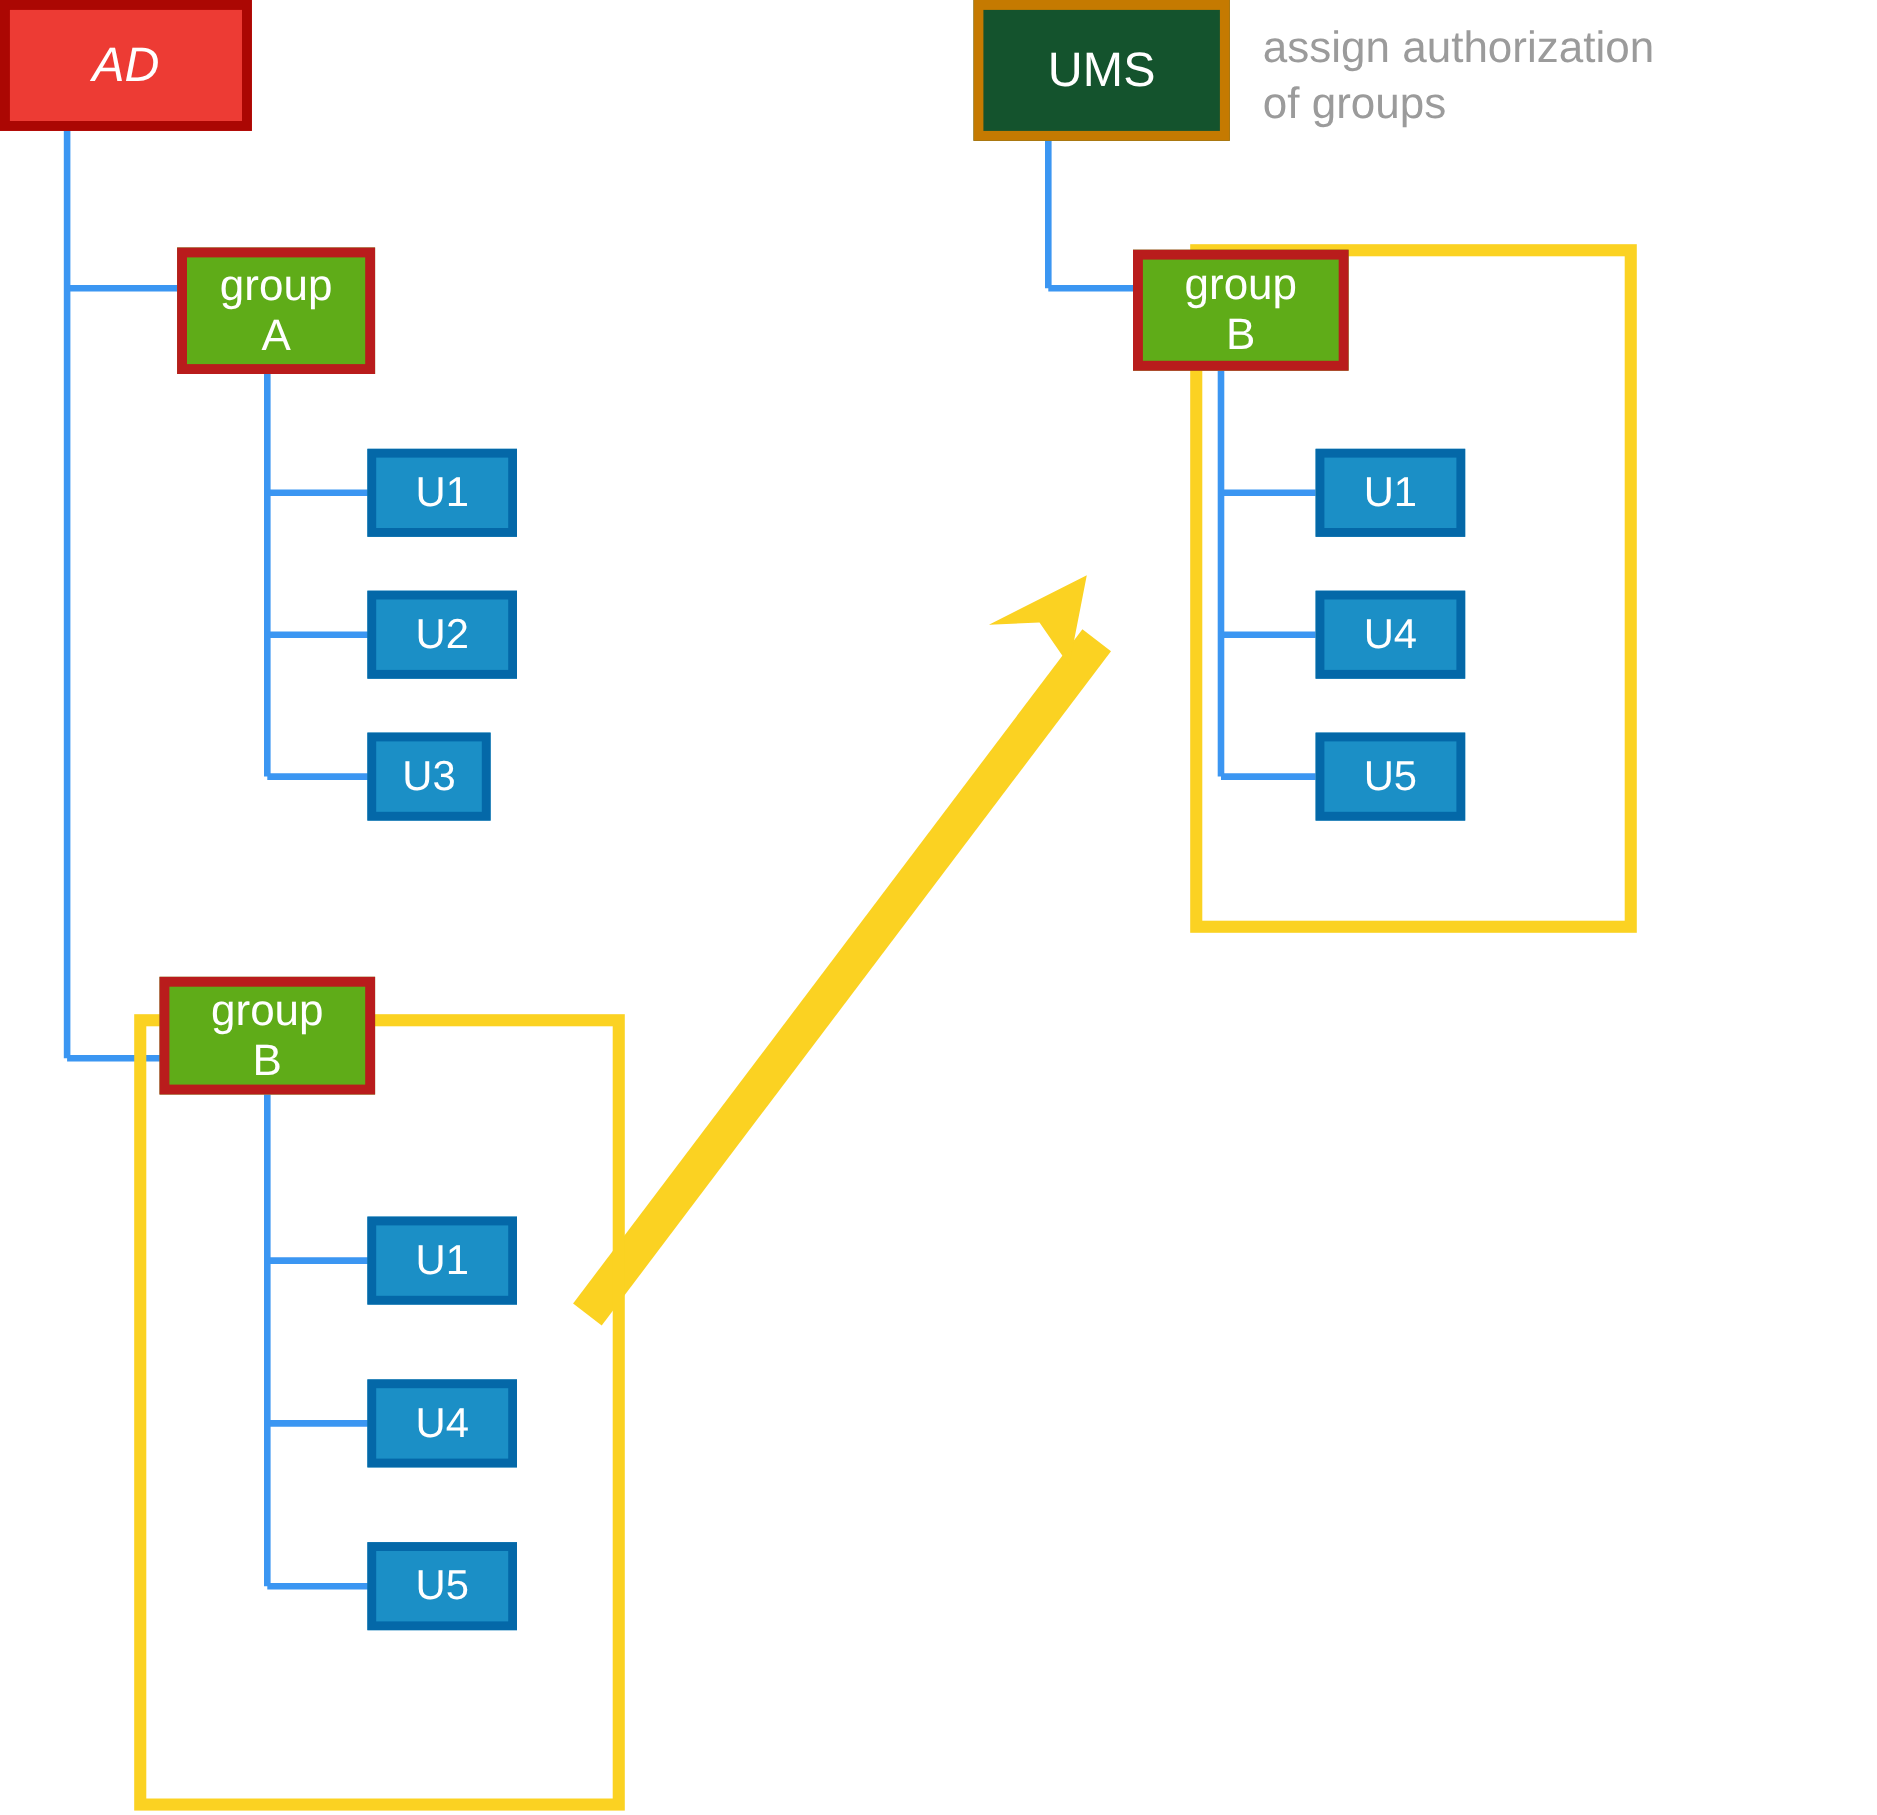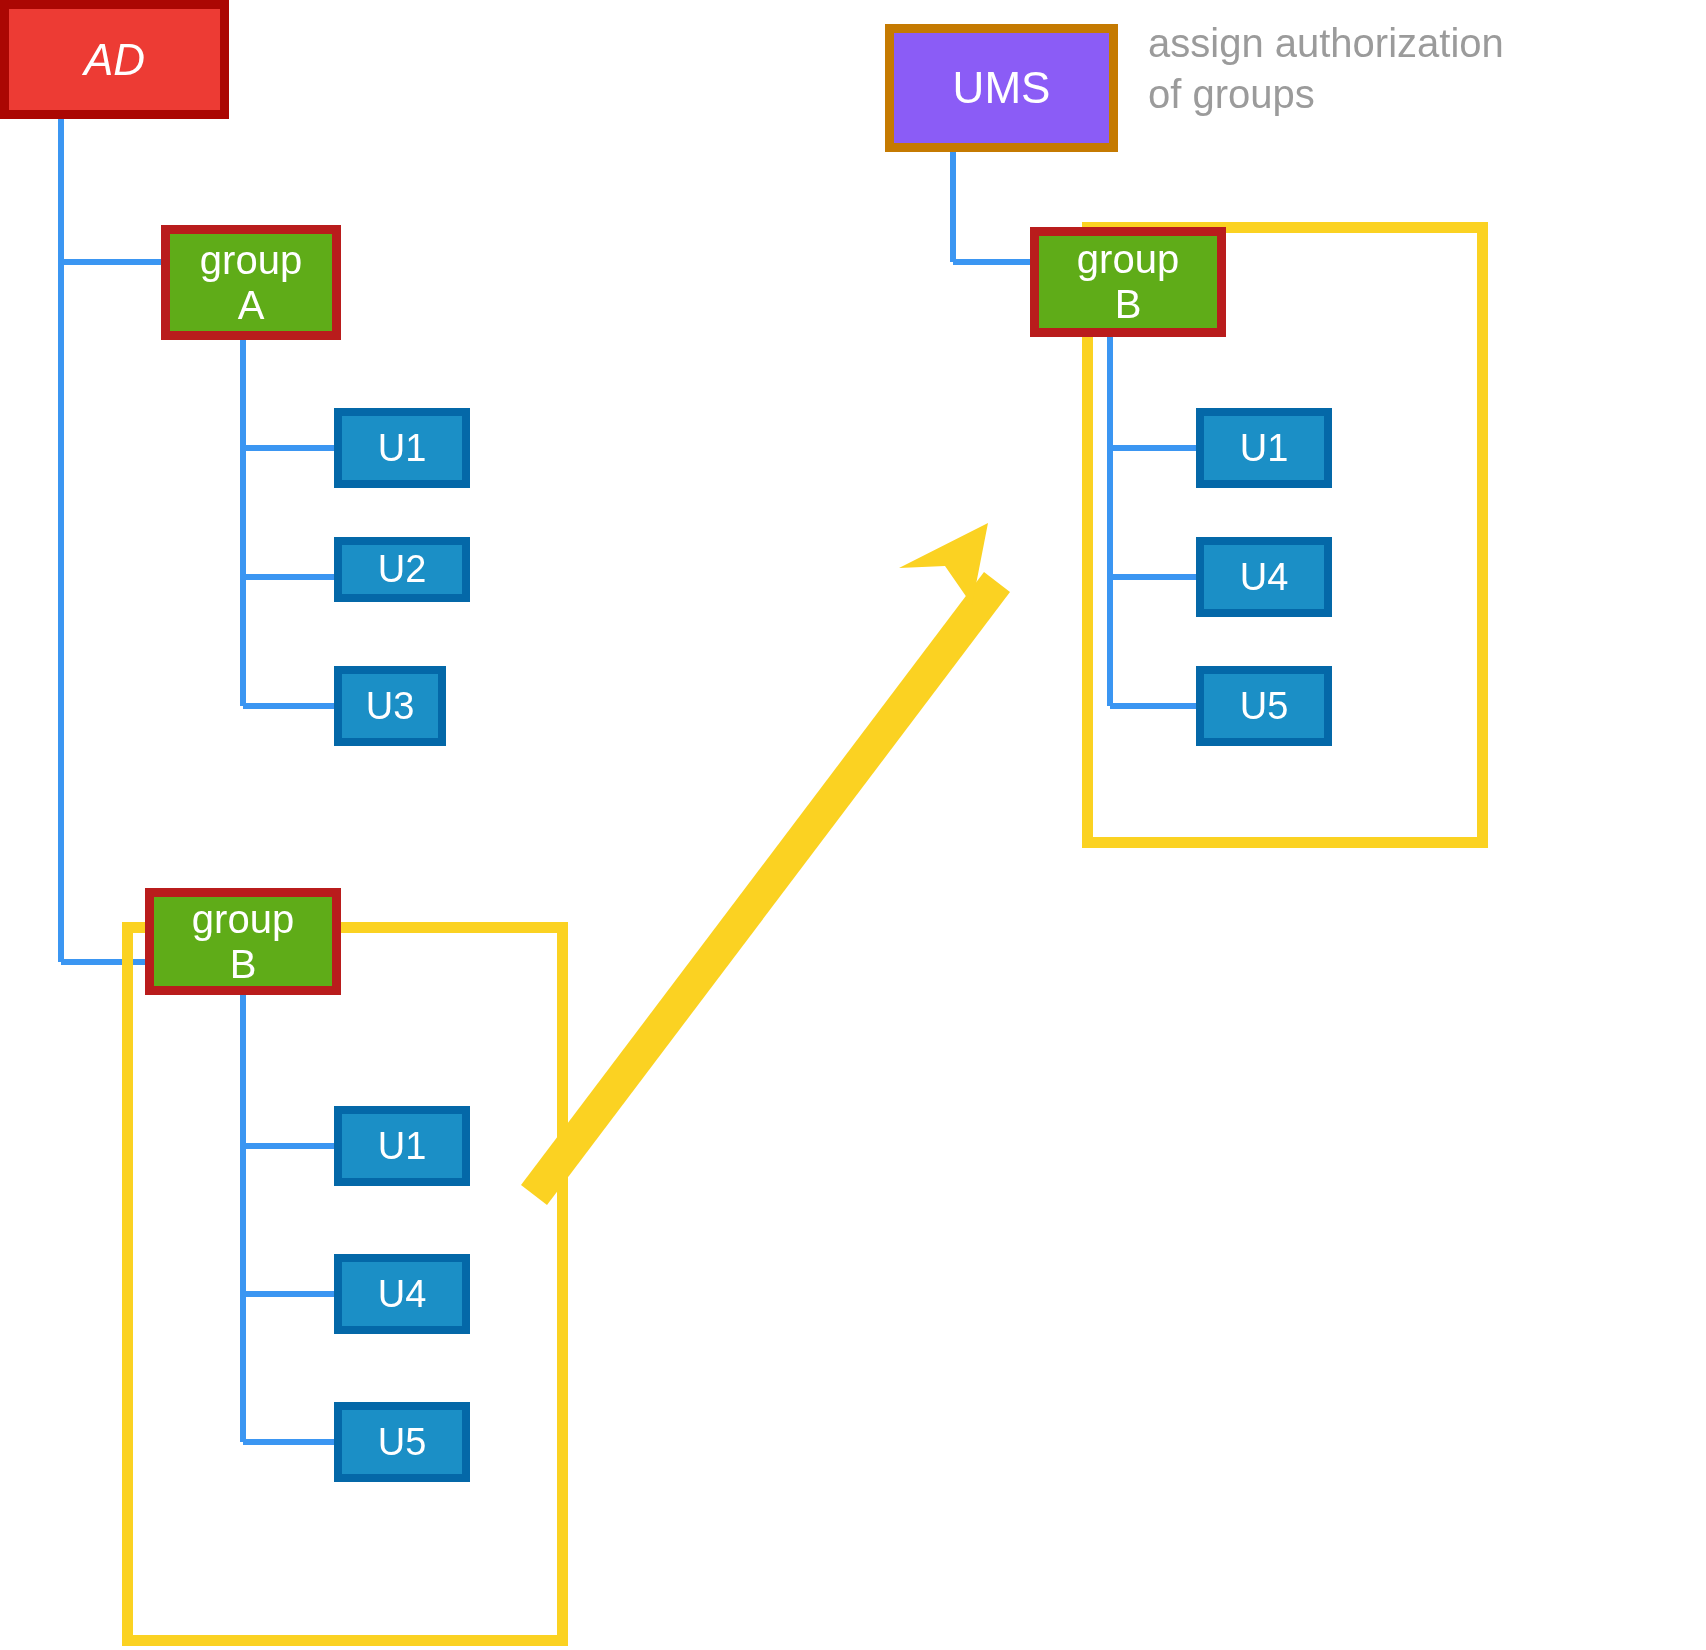--- a/index.html
+++ b/index.html
@@ -39,24 +39,23 @@
     white-space: pre-line;
     z-index: 5;
   }
 
   .node-ad {
     background: #ED3B34;
     border: 9px solid #AB0703;
     font-size: 44px;
   }
   .node-ums {
-    background: #8b5cf6;
+    background: #14532d;
     border: 9px solid #C57A01;
     font-size: 44px;
-    margin-top: 24px;
   }
   .node-group {
     background: #5FAC18;
     border: 9px solid #b91c1c;
     font-size: 40px;
   }
   .node-user {
     background: #1B8FC6;
     border: 8px solid #0468A8;
     font-size: 38px;
@@ -125,21 +124,21 @@
   <div class="node node-ad" style="left:0px; top:0px; width:229px; height:119px;font-style:italic;">AD</div>
 
   <div class="node node-ums" style="left:885px; top:0px; width:233px; height:128px;">UMS</div>
   <div class="caption" style="left:1148px; top:18px; width:560px;">assign authorization
 of groups</div>
 
   <div class="node node-group" style="left:161px; top:225px; width:180px; height:115px;">group
 A</div>
 
   <div class="node node-user" style="left:334px; top:408px; width:136px; height:80px;">U1</div>
-  <div class="node node-user" style="left:334px; top:537px; width:136px; height:65px;">U2</div>
+  <div class="node node-user" style="left:334px; top:537px; width:136px; height:80px;">U2</div>
   <div class="node node-user" style="left:334px; top:666px; width:112px; height:80px;">U3</div>
 
   <div class="node node-group" style="left:145px; top:888px; width:196px; height:107px;">group
 B</div>
 
   <div class="node node-user" style="left:334px; top:1106px; width:136px; height:80px;">U1</div>
   <div class="node node-user" style="left:334px; top:1254px; width:136px; height:80px;">U4</div>
   <div class="node node-user" style="left:334px; top:1402px; width:136px; height:80px;">U5</div>
 
   <div class="node node-group" style="left:1030px; top:227px; width:196px; height:110px;">group

